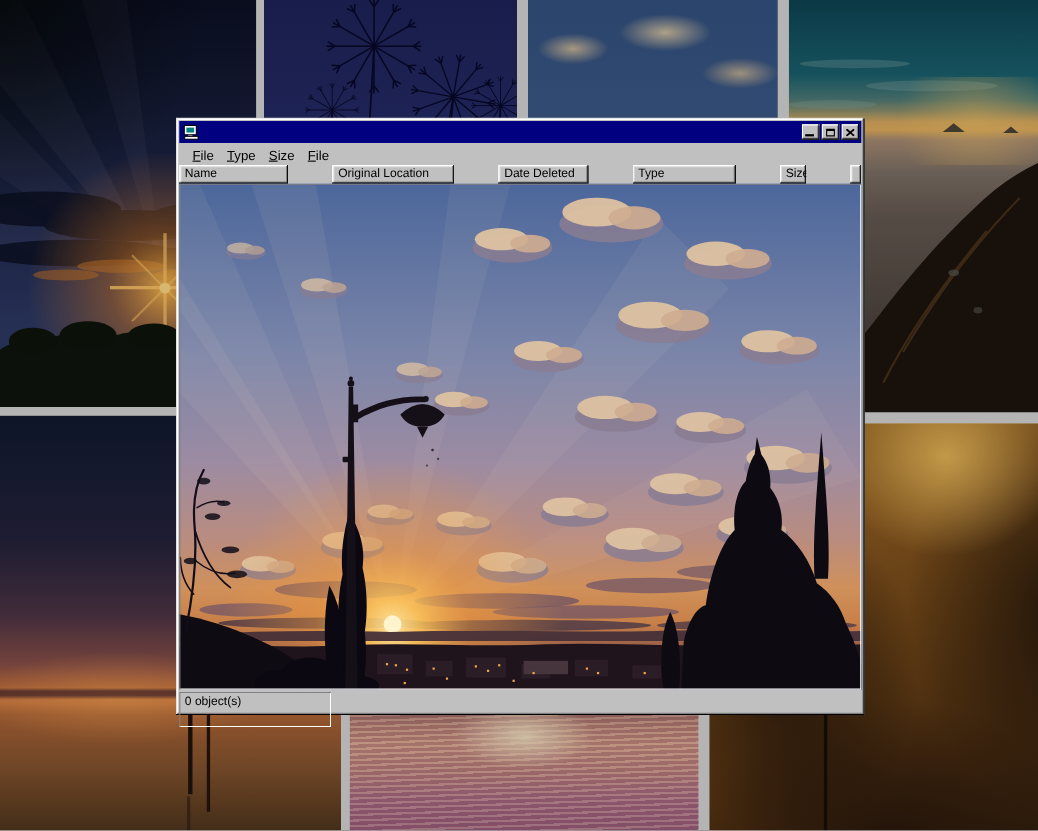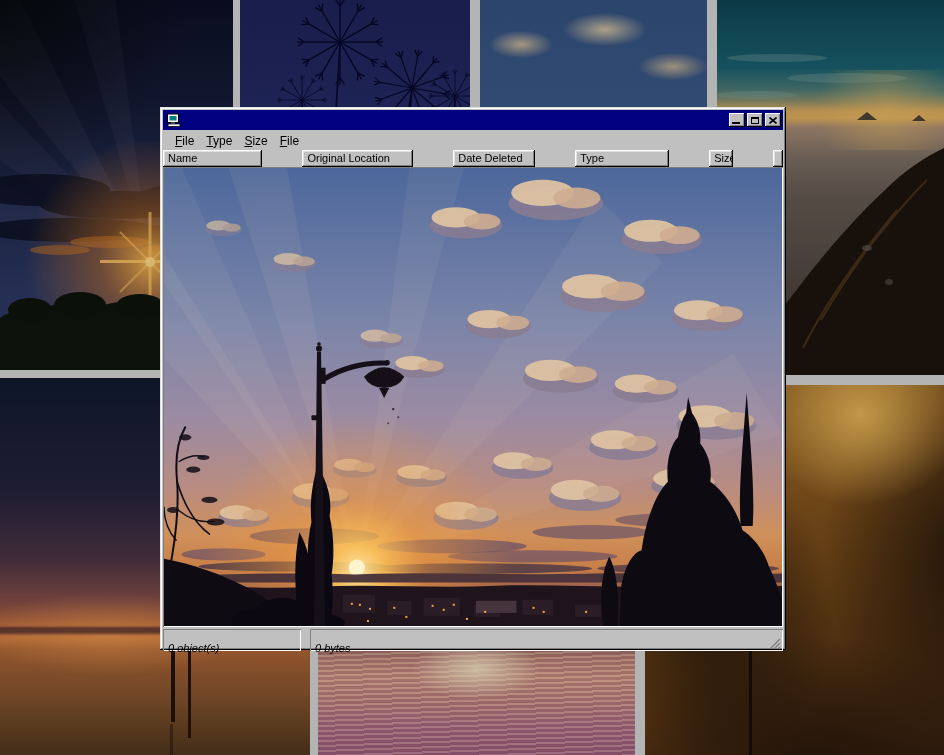--- a/index.html
+++ b/index.html
@@ -72,22 +72,22 @@
   .colh{box-sizing:border-box;height:17px;line-height:16px;font-size:11px;padding:0 5px;
     background:#c0c0c0;white-space:nowrap;overflow:hidden;
     box-shadow:inset -1px -1px 0 #000, inset 1px 1px 0 #fff, inset -2px -2px 0 #808080, inset 2px 2px 0 #dfdfdf;}
   .c0{width:127px;} .c1{width:142px;} .c2{width:104px;} .c3{width:120px;}
   .c4{width:28px;text-align:center;} .c5{flex:1;}
   .listview{flex:1;position:relative;background:#56749e;}
   .listview::after{content:"";position:absolute;inset:0;pointer-events:none;
     box-shadow:inset 1px 1px 0 #808080, inset -1px -1px 0 #fff;}
   .listview svg{position:absolute;inset:0;width:100%;height:100%;}
   .statusbar{height:18px;flex:0 0 18px;margin-top:2px;display:flex;}
-  .spanel{box-sizing:border-box;height:18px;font-size:11px;line-height:16px;padding:11px 5px;
-    box-shadow:inset 1px 1px 0 #808080, inset -1px -1px 0 #fff;white-space:nowrap;font-style:italic;}
+  .spanel{box-sizing:border-box;height:32px;font-size:11px;line-height:16px;padding:1px 5px;
+    box-shadow:inset 1px 1px 0 #808080, inset -1px -1px 0 #fff;white-space:nowrap;}
   .sp1{width:138px;margin-right:9px;}
   .sp2{flex:1;position:relative;}
   .grip{position:absolute;right:2px;bottom:2px;width:12px;height:12px;}
 </style>
 </head>
 <body>
 
 <div class="stage">
 
   <div class="photo" id="ph-rays">
@@ -431,24 +431,16 @@
           <polygon points="214,219 224,219 219,229"></polygon>
           <circle cx="228" cy="240" r="1.2" opacity=".8"></circle>
           <circle cx="233" cy="248" r="1" opacity=".7"></circle>
           <circle cx="223" cy="254" r="1" opacity=".6"></circle>
         </g>
       </svg>
     </div>
 
     <div class="statusbar">
       <div class="spanel sp1">0 object(s)</div>
-      <div class="spanel sp2">
-        <span>0 bytes</span>
-        <svg class="grip" viewBox="0 0 12 12">
-          <line x1="11" y1="2" x2="2" y2="11" stroke="#808080" stroke-width="1.4"></line>
-          <line x1="11" y1="6" x2="6" y2="11" stroke="#808080" stroke-width="1.4"></line>
-          <line x1="11" y1="10" x2="10" y2="11" stroke="#808080" stroke-width="1.4"></line>
-        </svg>
-      </div>
     </div>
 
   </div>
 </div>
 
 </body></html>

